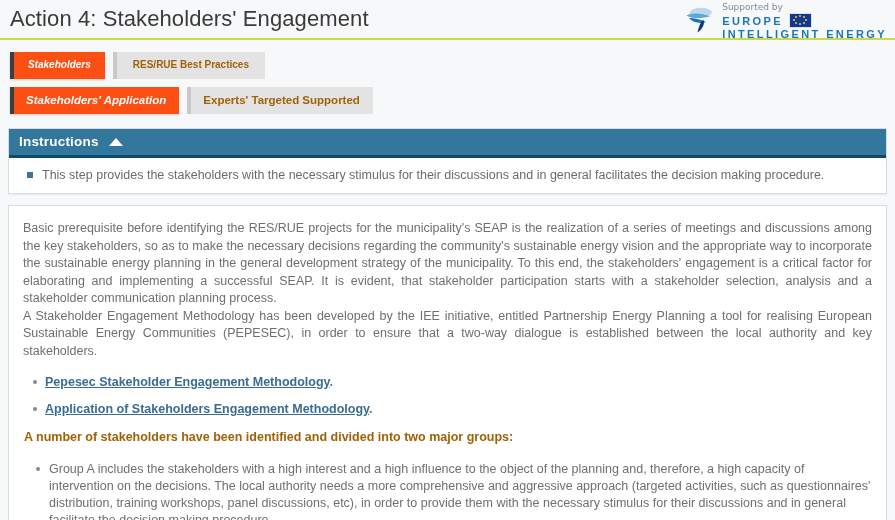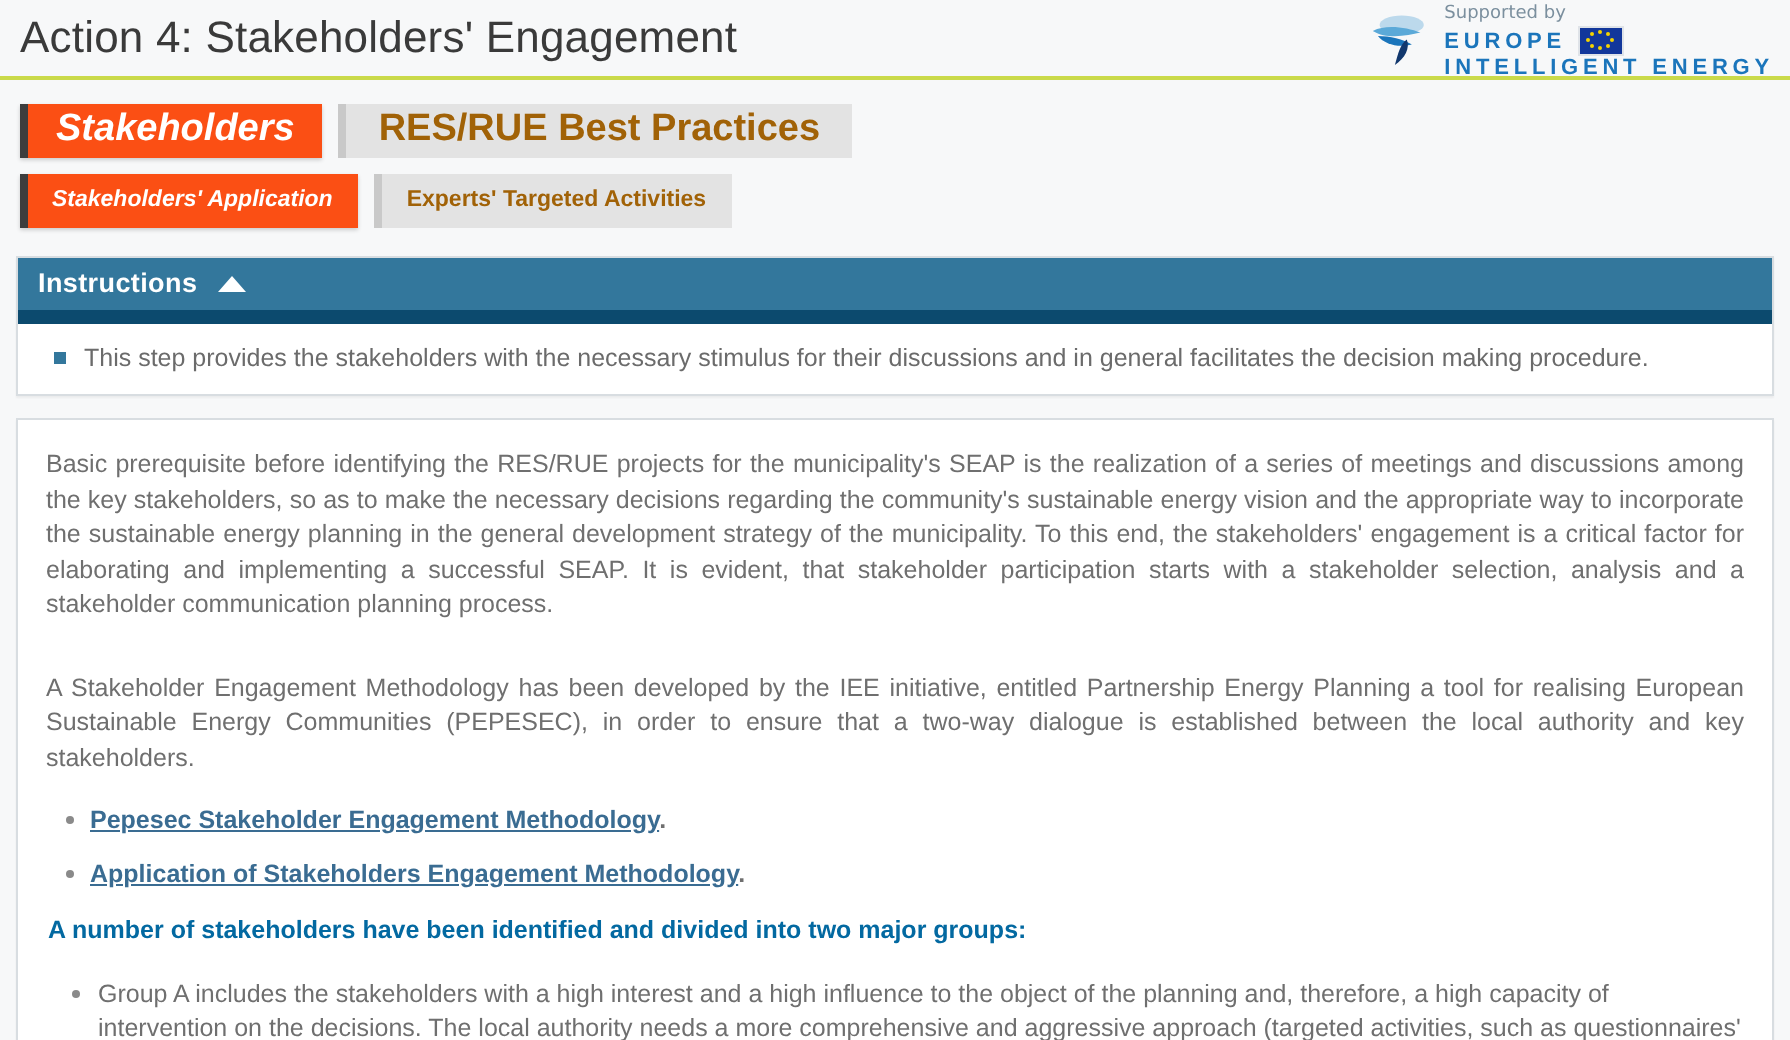--- a/index.html
+++ b/index.html
@@ -107,36 +107,36 @@
     color: #ffffff;
     border-left: 4px solid #3d3d3d;
     box-shadow: 0 1px 2px rgba(0,0,0,.18);
   }
   .tab.inactive {
     background: #e3e3e3;
     color: #a16207;
     border-left: 4px solid #c9c9c9;
     font-style: normal;
   }
-  .tabs-primary .tab { font-size: 19px; }
+  .tabs-primary .tab { font-size: 10px; }
   .tabs-primary .tab.inactive { padding: 6px 16px 7px 16px; }
   .tabs-secondary .tab { font-size: 11.5px; padding: 6px 13px 7px 12px; }
   .tabs-secondary .tab.inactive { font-style: normal; }
   .tab-gap { width: 8px; flex: 0 0 auto; }
 
   
   .instructions-panel {
     margin: 14px 8px 0 8px;
     background: #ffffff;
     border: 1px solid #d8dde1;
     box-shadow: 0 1px 1px rgba(0,0,0,.05);
   }
   .instructions-header {
     background: #33779c;
-    border-bottom: 7px solid #0c4a6e;
+    border-bottom: 3px solid #0c4a6e;
     padding: 5px 10px 6px 10px;
     display: flex;
     align-items: center;
   }
   .instructions-title {
     color: #ffffff;
     font-size: 13.5px;
     font-weight: bold;
     letter-spacing: .2px;
   }
@@ -175,21 +175,21 @@
     box-sizing: border-box;
     overflow: hidden;
   }
   .body-para {
     font-size: 12.5px;
     line-height: 17.5px;
     color: #6f6f6f;
     text-align: justify;
     margin: 4px 0 0 0;
   }
-  .body-para + .body-para { margin-top: 24px; }
+  .body-para + .body-para { margin-top: 0; }
 
   .link-list {
     list-style: none;
     margin: 14px 0 0 0;
     padding: 0 0 0 22px;
   }
   .link-list li {
     position: relative;
     margin-bottom: 11px;
     font-size: 12.5px;
@@ -209,21 +209,21 @@
     color: #3a6c92;
     font-weight: bold;
     text-decoration: underline;
     font-size: 12.5px;
   }
   .link-dot { color: #6f6f6f; text-decoration: none; font-weight: bold; }
 
   .groups-heading {
     font-size: 12.5px;
     font-weight: bold;
-    color: #0369a1;
+    color: #a16207;
     margin: 12px 0 0 1px;
     line-height: 16px;
   }
 
   .group-list {
     list-style: none;
     margin: 16px 0 0 0;
     padding: 0 0 0 26px;
   }
   .group-list li {
@@ -280,21 +280,21 @@
 
 <div class="tabs-primary">
   <div class="tab active">Stakeholders</div>
   <div class="tab-gap"></div>
   <div class="tab inactive">RES/RUE Best Practices</div>
 </div>
 
 <div class="tabs-secondary">
   <div class="tab active">Stakeholders' Application</div>
   <div class="tab-gap"></div>
-  <div class="tab inactive">Experts' Targeted Activities</div>
+  <div class="tab inactive">Experts' Targeted Supported</div>
   <div class="tab-gap"></div>
 </div>
 
 <div class="instructions-panel">
   <div class="instructions-header">
     <span class="instructions-title">Instructions</span>
     <span class="collapse-caret"></span>
   </div>
   <div class="instructions-body">
     <div class="instr-item">

